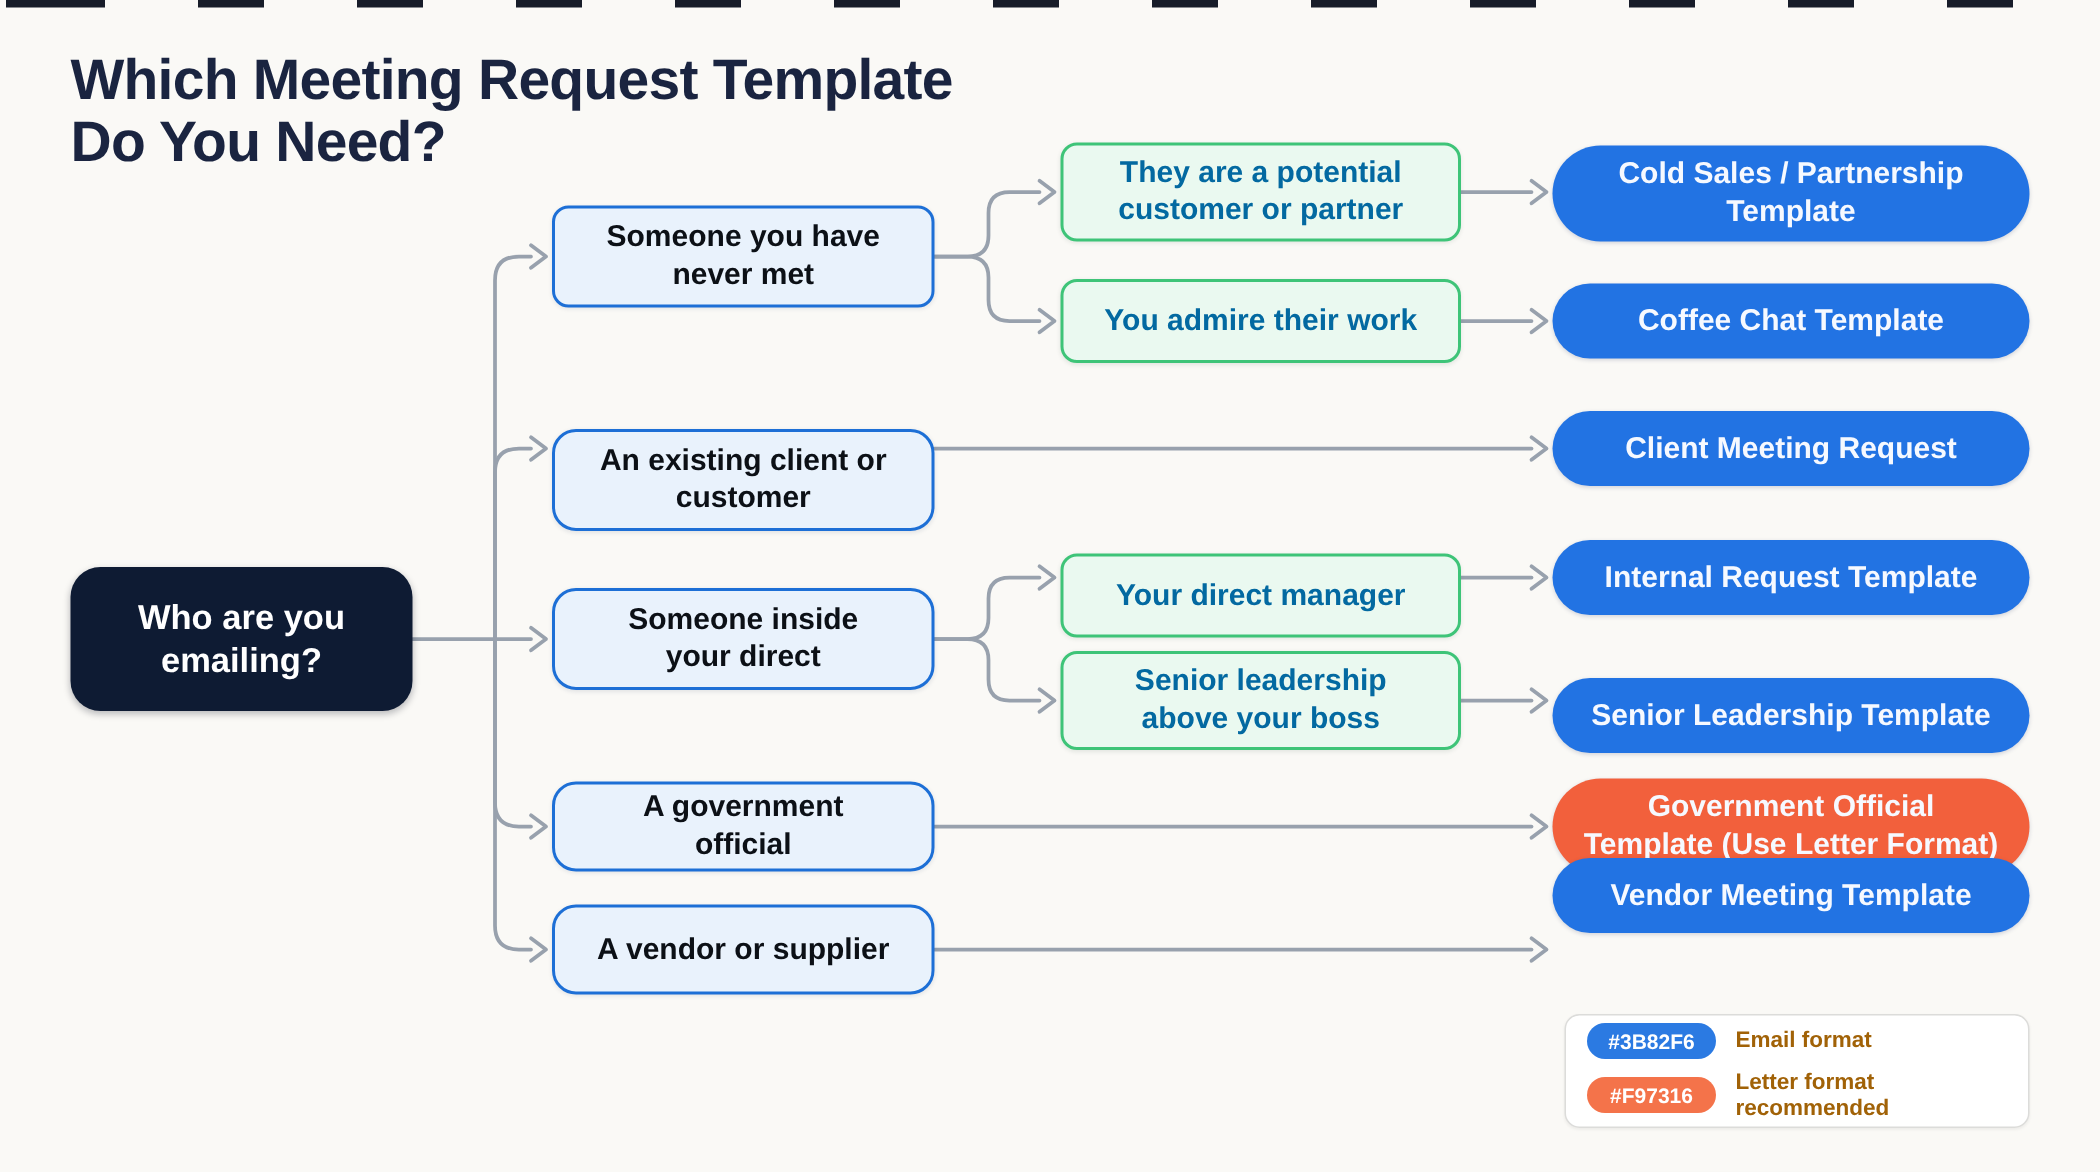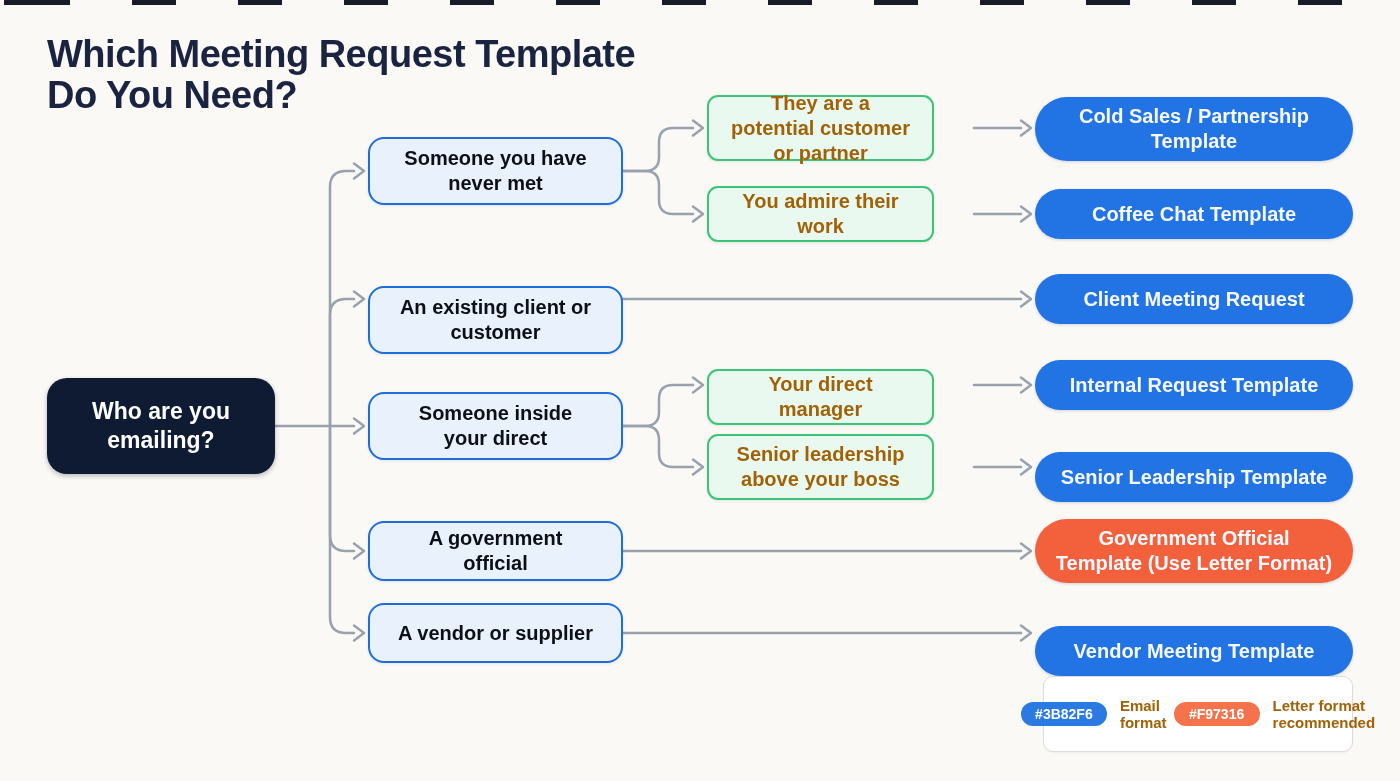--- a/index.html
+++ b/index.html
@@ -32,37 +32,37 @@
     font-size:23px;font-weight:700;padding:0 26px;
     box-shadow:0 2px 5px rgba(10,16,30,.28);
   }
   .blue-box{
     left:368px;width:255px;
     background:#e9f2fc;border:2.5px solid #1d6fd6;border-radius:16px;
     color:#0c1016;font-size:20px;font-weight:700;padding:0 28px;
     box-shadow:0 1px 3px rgba(20,40,80,.10);
   }
   .green-box{
-    left:707px;width:227px;
+    left:707px;width:267px;
     background:#eaf9f0;border:2.5px solid #3ec478;border-radius:11px;
-    color:#a16207;font-size:20px;font-weight:700;padding:0 22px;
+    color:#0369a1;font-size:20px;font-weight:700;padding:0 22px;
     box-shadow:0 1px 3px rgba(20,60,40,.10);
   }
   .pill{
     left:1035px;width:318px;
     background:#2273e3;border-radius:32px;color:#f6f9ff;
     font-size:20px;font-weight:600;padding:0 20px;
     box-shadow:0 1px 3px rgba(20,40,90,.18);
   }
   .pill.orange{background:#f2603c;}
   svg.connectors{position:absolute;left:0;top:0;}
   .legend{
     position:absolute;left:1043px;top:676px;width:310px;height:76px;
     background:#ffffff;border:1.5px solid #dcdcda;border-radius:10px;
-    box-sizing:border-box;display:flex;flex-direction:row;
+    box-sizing:border-box;display:flex;flex-direction:column;
     justify-content:center;gap:7px;padding:0 14px;
     box-shadow:0 1px 2px rgba(0,0,0,.05);
   }
   .legend-row{display:flex;align-items:center;gap:13px;}
   .legend-swatch{
     width:86px;height:24px;border-radius:12px;flex:0 0 auto;
     display:flex;align-items:center;justify-content:center;
     color:#ffffff;font-size:14px;font-weight:600;
   }
   .legend-swatch.blue{background:#2b7ae2;}
@@ -117,21 +117,21 @@
     <path d="M623 633 H1021"></path>
     <path d="M1021 291.5 L1031 299 L1021 306.5"></path>
     <path d="M1021 543.5 L1031 551 L1021 558.5"></path>
     <path d="M1021 625.5 L1031 633 L1021 640.5"></path>
   </svg>
 
   <div class="node root-node">
     <span>Who are you emailing?</span>
   </div>
 
-  <div class="node blue-box" style="top:137px;height:68px;">
+  <div class="node blue-box" style="top:137px;height:68px;border-radius:11px;">
     <span>Someone you have never met</span>
   </div>
   <div class="node blue-box" style="top:265px;height:68px;margin-top:21px;">
     <span>An existing client or customer</span>
   </div>
   <div class="node blue-box" style="top:392px;height:68px;">
     <span>Someone inside your direct</span>
   </div>
   <div class="node blue-box" style="top:521px;height:60px;">
     <span>A government official</span>
@@ -164,21 +164,21 @@
   </div>
   <div class="node pill" style="top:360px;height:50px;">
     <span>Internal Request Template</span>
   </div>
   <div class="node pill" style="top:452px;height:50px;">
     <span>Senior Leadership Template</span>
   </div>
   <div class="node pill orange" style="top:519px;height:64px;">
     <span>Government Official Template (Use Letter Format)</span>
   </div>
-  <div class="node pill" style="top:626px;height:50px;">
+  <div class="node pill" style="top:572px;height:50px;">
     <span>Vendor Meeting Template</span>
   </div>
 
   <div class="legend">
     <div class="legend-row">
       <span class="legend-swatch blue">#3B82F6</span>
       <span class="legend-label">Email format</span>
     </div>
     <div class="legend-row">
       <span class="legend-swatch orange">#F97316</span>

